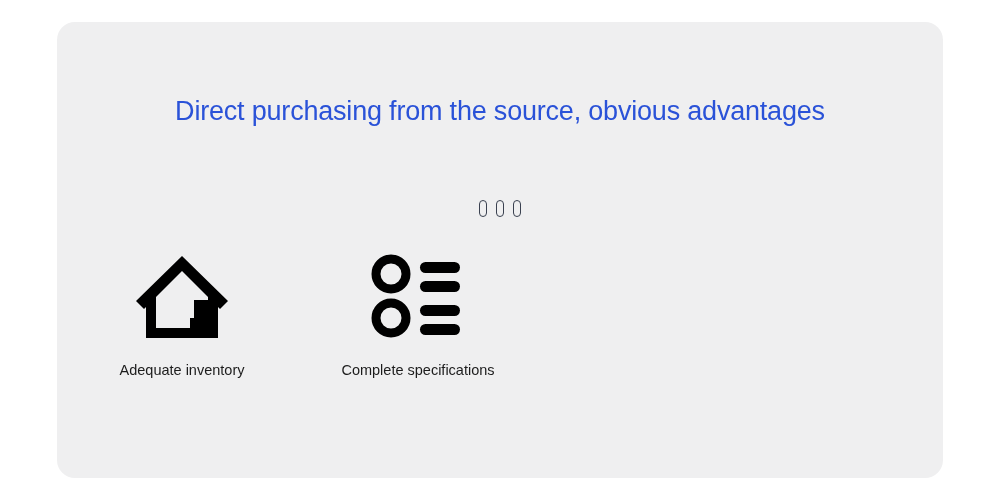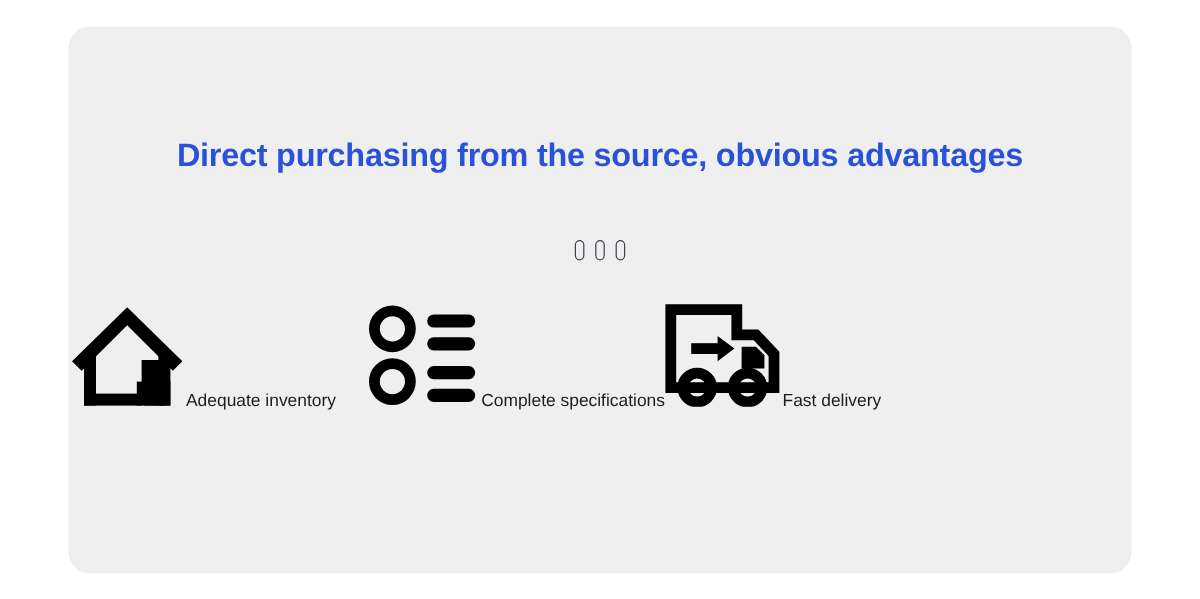--- a/index.html
+++ b/index.html
@@ -24,26 +24,26 @@
     height: 456px;
     background: #efeff0;
     border-radius: 18px;
     box-sizing: border-box;
   }
 
   
   #panel-title {
     position: absolute;
     left: 0;
-    top: 92px;
+    top: 74px;
     width: 886px;
     text-align: center;
     color: #2a52d8;
     font-size: 27px;
-    font-weight: bold;
+    font-weight: normal;
     letter-spacing: -0.2px;
     white-space: nowrap;
   }
 
   
   #title-divider {
     position: absolute;
     left: 0;
     top: 178px;
     width: 886px;
@@ -66,21 +66,22 @@
     position: absolute;
     left: 0;
     top: 228px;
     width: 886px;
     display: flex;
     align-items: flex-start;
   }
   .feature-item {
     flex: 1 1 0;
     display: flex;
-    align-items: flex-end;
+    flex-direction: column;
+    align-items: center;
   }
   .feature-icon {
     height: 92px;
     display: flex;
     align-items: center;
     justify-content: center;
   }
   .feature-icon svg {
     display: block;
   }
@@ -137,33 +138,16 @@
           <circle cx="20" cy="65" r="15" fill="none" stroke="#000000" stroke-width="9"></circle>
           <rect x="49" y="9" width="40" height="11" rx="5.5" fill="#000000"></rect>
           <rect x="49" y="28" width="40" height="11" rx="5.5" fill="#000000"></rect>
           <rect x="49" y="52" width="40" height="11" rx="5.5" fill="#000000"></rect>
           <rect x="49" y="71" width="40" height="11" rx="5.5" fill="#000000"></rect>
         </svg>
       </div>
       <div class="feature-label">Complete specifications</div>
     </div>
 
-    <div class="feature-item" id="feature-item-2">
-      <div class="feature-icon">
-        <svg width="98" height="86" viewBox="0 0 98 86" aria-hidden="true">
-
-          <path d="M5 5 H60 V26 H76 L91 42 V70 H5 Z" fill="none" stroke="#000000" stroke-width="9" stroke-linejoin="miter"></path>
-
-          <path d="M64 36 H76 L83 43 V54 H64 Z" fill="#000000"></path>
-
-          <rect x="22" y="33" width="26" height="9" fill="#000000"></rect>
-          <path d="M44 27 L58 37.5 L44 48 Z" fill="#000000"></path>
-
-          <circle cx="27" cy="70" r="12" fill="none" stroke="#000000" stroke-width="9"></circle>
-          <circle cx="69" cy="70" r="12" fill="none" stroke="#000000" stroke-width="9"></circle>
-        </svg>
-      </div>
-      <div class="feature-label">Fast delivery</div>
-    </div>
 
 
   </div>
 </div>
 
 </body></html>

